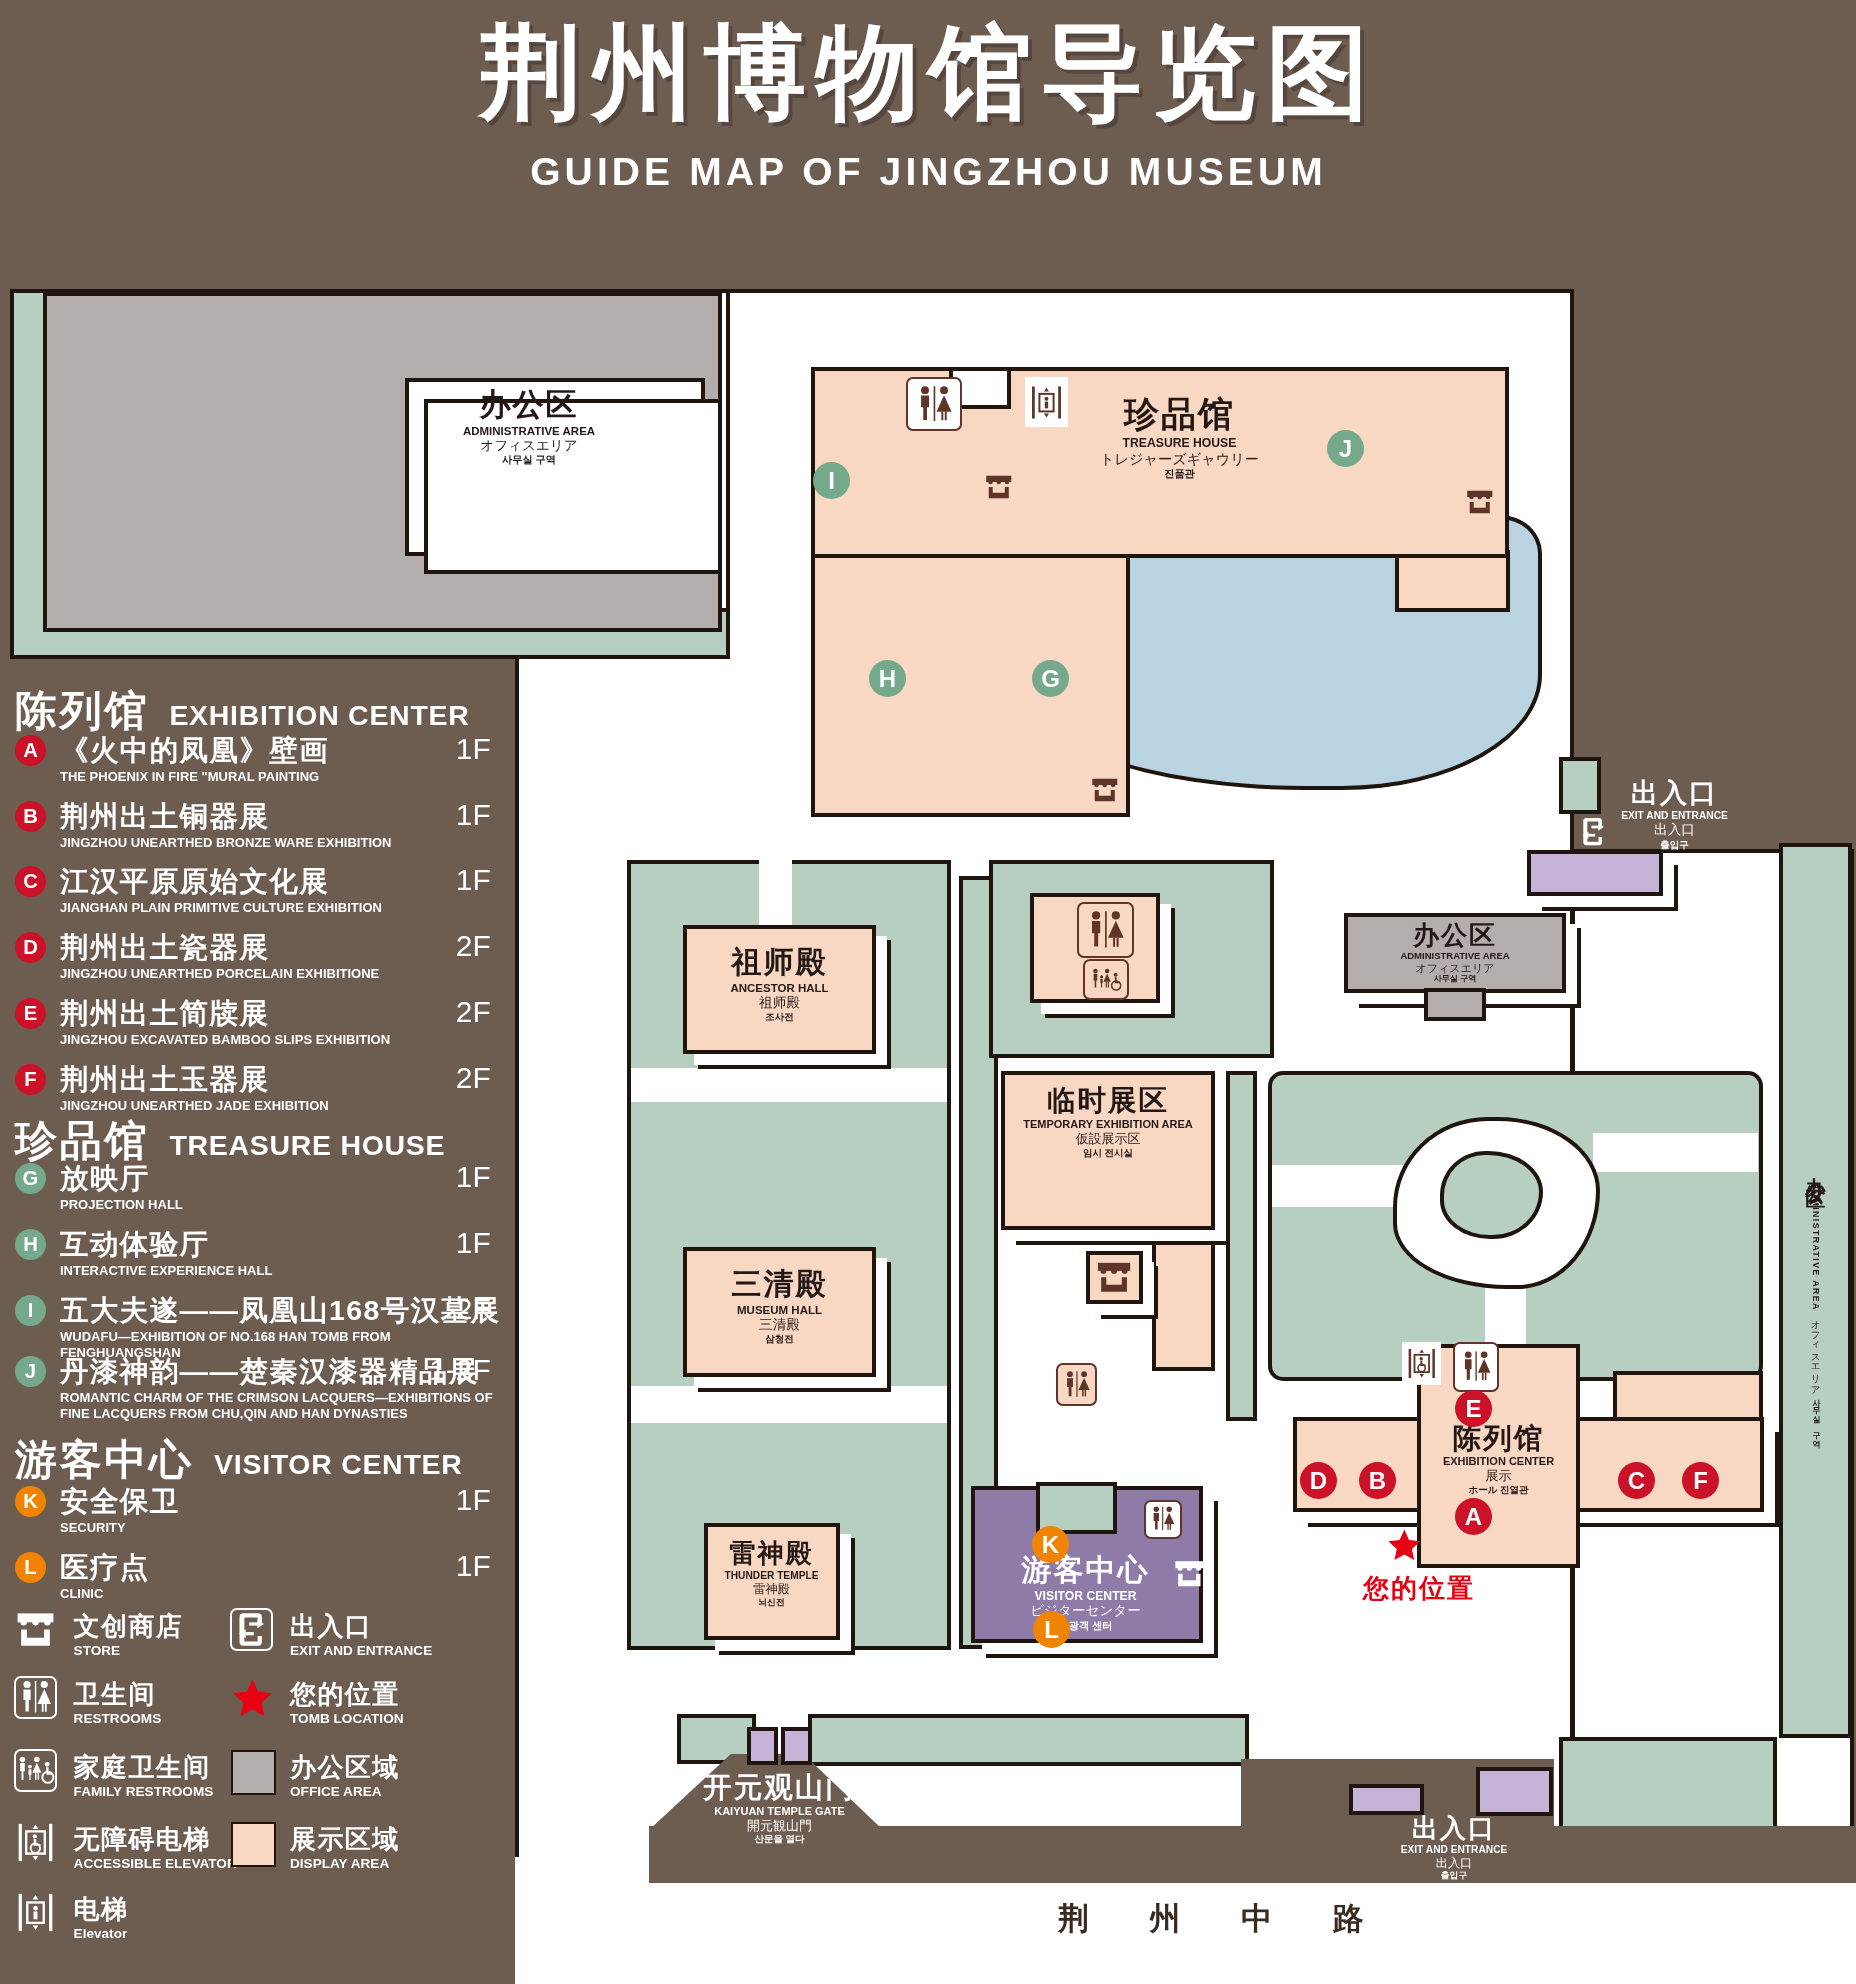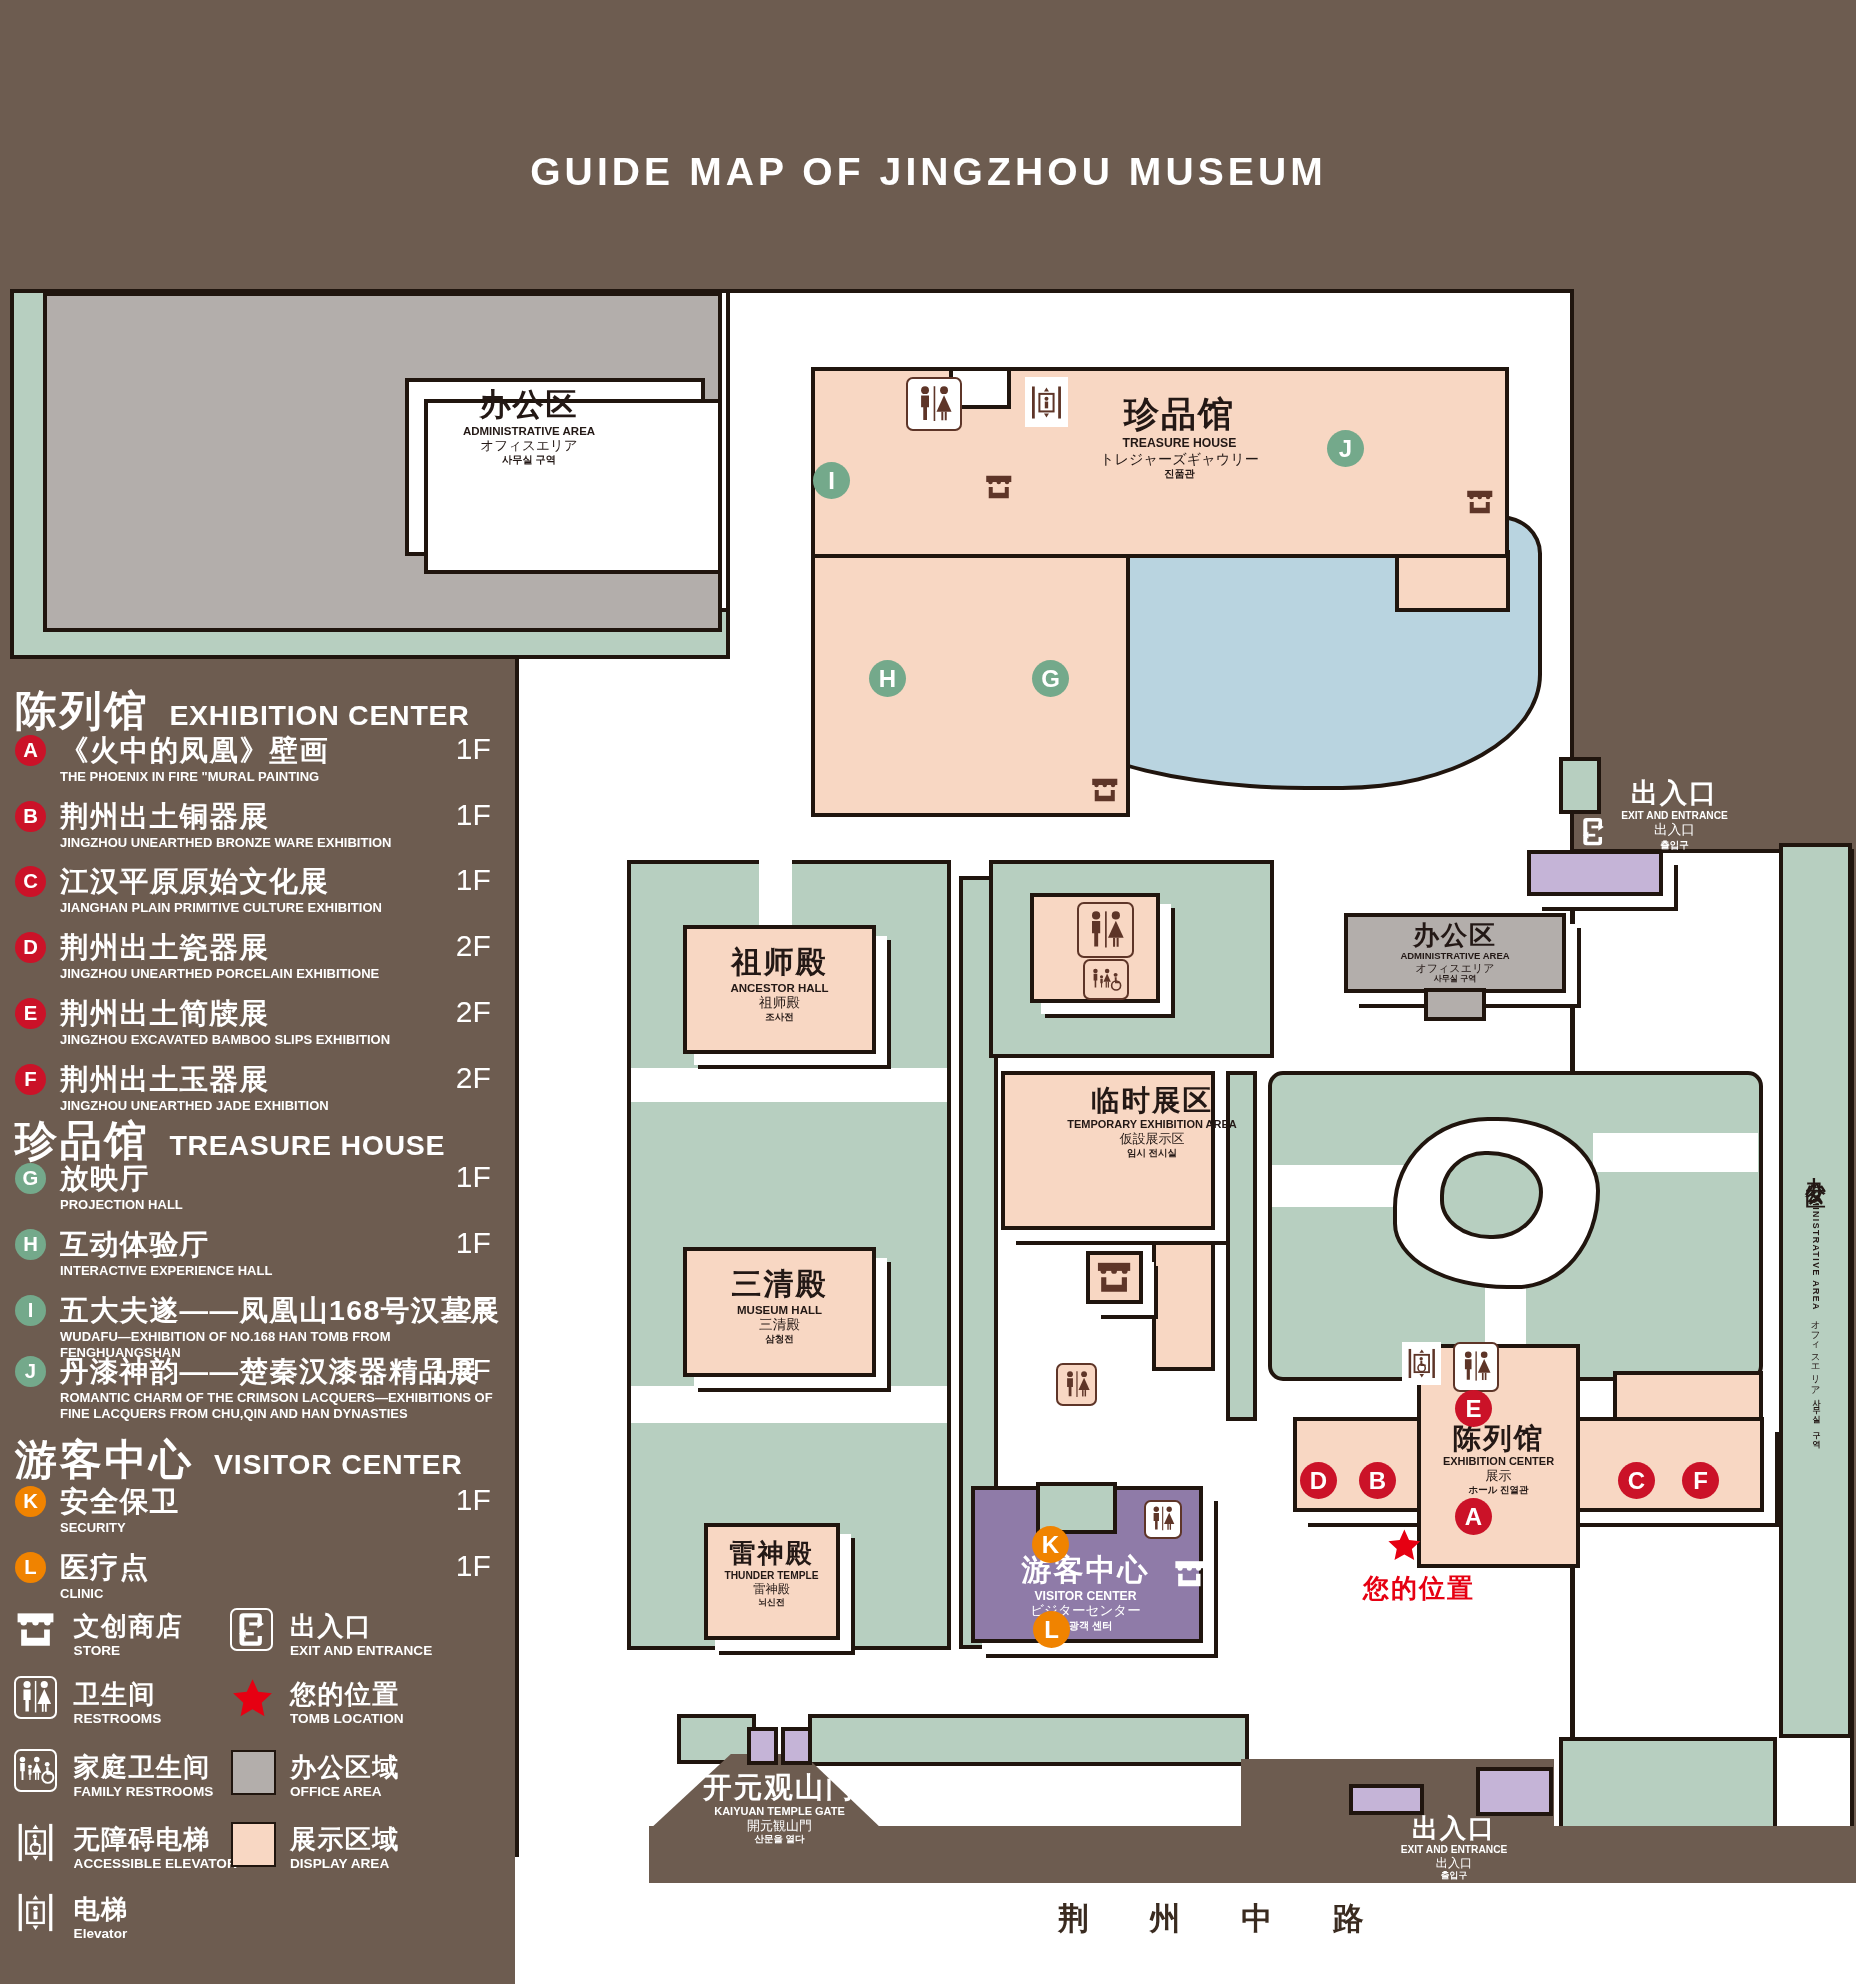--- a/index.html
+++ b/index.html
@@ -125,20 +125,21 @@
       <polygon points="8.4,11.9 4.4,14.6 8.4,17.3" fill="currentColor"></polygon>
     </symbol>
     <symbol id="s-star" viewBox="0 0 24 24">
       <path d="M12 1.6 L14.9 8.0 21.9 8.8 16.7 13.6 18.1 20.5 12 17.0 5.9 20.5 7.3 13.6 2.1 8.8 9.1 8.0 Z" fill="currentColor"></path>
     </symbol>
   </defs>
 </svg>
 
 <div id="stage">
 
+  <div class="title-cn">荆州博物馆导览图</div>
   <div class="title-en">GUIDE MAP OF JINGZHOU MUSEUM</div>
 
   <div class="abs white-b bordered" style="left:515px;top:289px;width:1059px;height:1596px;z-index:1;"></div>
   <div class="abs white-b bordered" style="left:1571px;top:849px;width:283px;height:1036px;z-index:1;"></div>
   <div class="abs white-b" style="left:515px;top:1857px;width:1342px;height:127px;z-index:1;"></div>
 
   <div class="abs green-b bordered" style="left:10.2px;top:289px;width:720px;height:370px;z-index:2;"></div>
   <div class="abs white-b bordered" style="left:43px;top:289px;width:687px;height:323px;z-index:3;"></div>
   <div class="abs gray-b bordered" style="left:43px;top:292px;width:679px;height:340px;z-index:4;"></div>
   <div class="abs white-b bordered" style="left:405px;top:378px;width:300px;height:178px;z-index:5;"></div>
@@ -189,21 +190,21 @@
     <span class="jp" style="font-size:11px;">オフィスエリア</span>
     <span class="kr" style="font-size:8.1px;">사무실 구역</span>
   </div>
 
   <div class="abs green-b bordered" style="left:989px;top:860px;width:285px;height:198px;z-index:3;"></div>
   <div class="abs pink-b bordered shadowed" style="left:1030px;top:893px;width:130px;height:110px;z-index:7;"></div>
   <div class="abs green-b bordered" style="left:959px;top:876px;width:39px;height:773px;z-index:2;"></div>
   <div class="abs green-b bordered" style="left:1226px;top:1071px;width:31px;height:350px;z-index:2;"></div>
   <div class="abs pink-b bordered shadowed" style="left:1001px;top:1071px;width:214px;height:159px;z-index:7;"></div>
   <div class="abs pink-b bordered" style="left:1152px;top:1226px;width:63px;height:145px;z-index:6;"></div>
-  <div class="lbl" style="left:1001px;top:1083px;width:214px;z-index:40;padding-left:44px;">
+  <div class="lbl" style="left:1001px;top:1083px;width:214px;z-index:40;">
     <span class="cn" style="font-size:28.5px;">临时展区</span>
     <span class="en" style="font-size:11px;">TEMPORARY EXHIBITION AREA</span>
     <span class="jp" style="font-size:13px;">仮設展示区</span>
     <span class="kr" style="font-size:9.5px;">임시 전시실</span>
   </div>
 
   <div class="abs green-b bordered" style="left:627px;top:860px;width:324px;height:790px;z-index:2;"></div>
   <div class="abs white-b" style="left:631px;top:1068px;width:316px;height:34px;z-index:3;"></div>
   <div class="abs white-b" style="left:631px;top:1386px;width:316px;height:37px;z-index:3;"></div>
   <div class="abs white-b" style="left:759px;top:856px;width:33px;height:72px;z-index:3;"></div>

